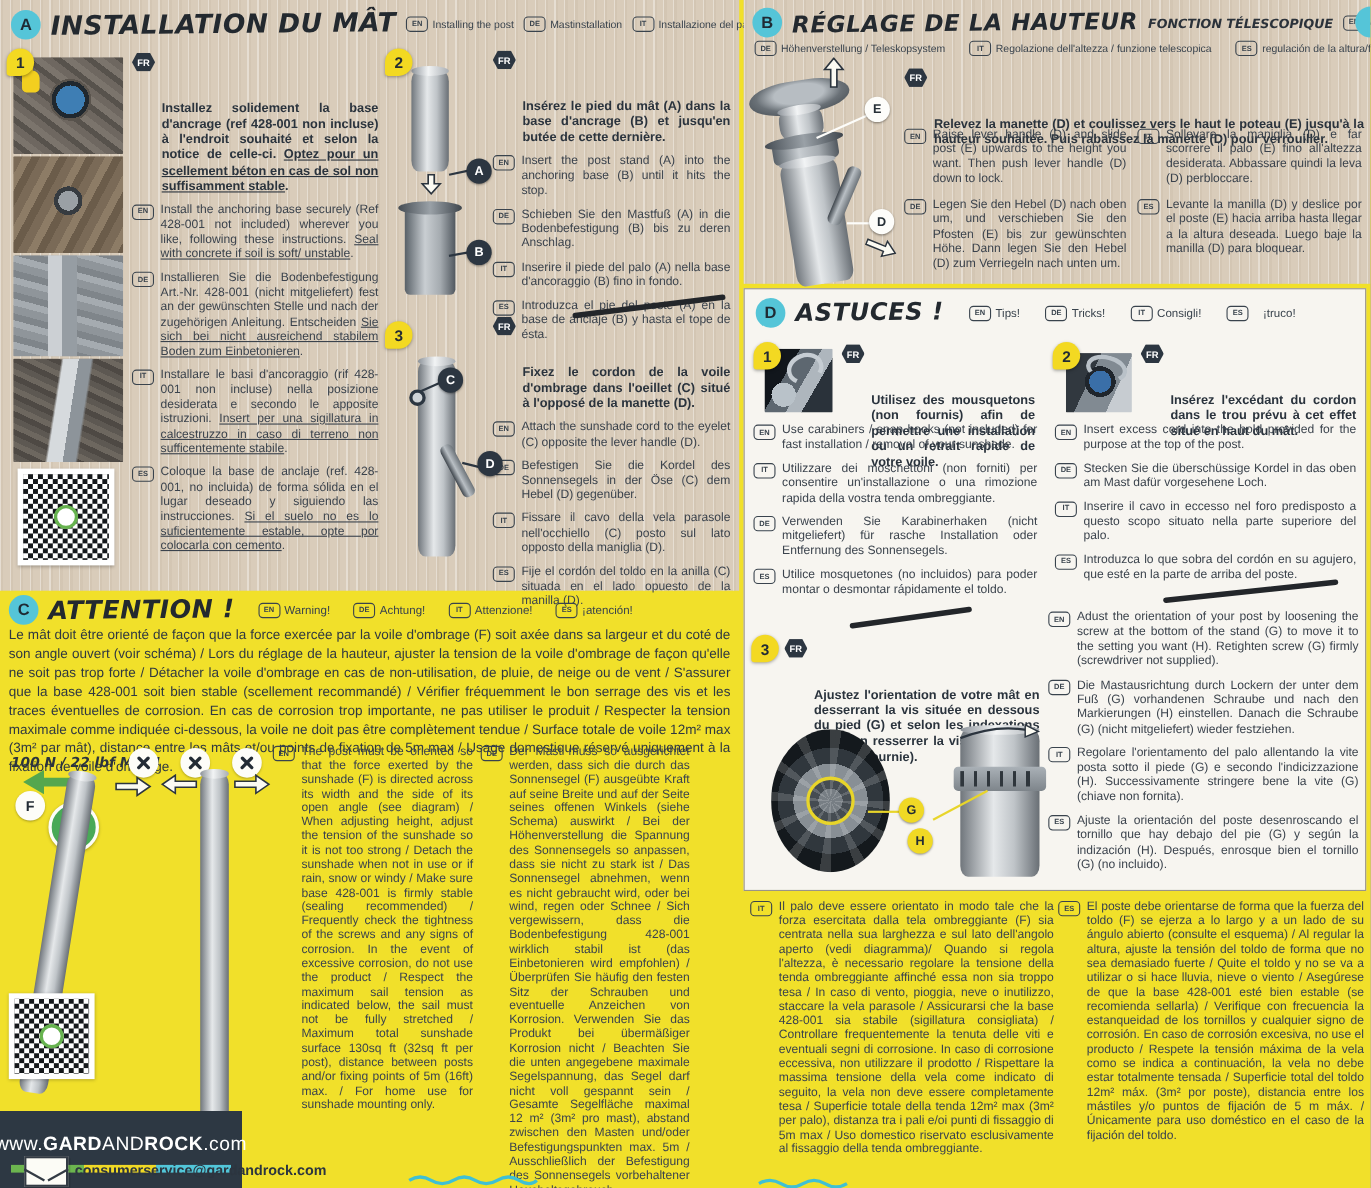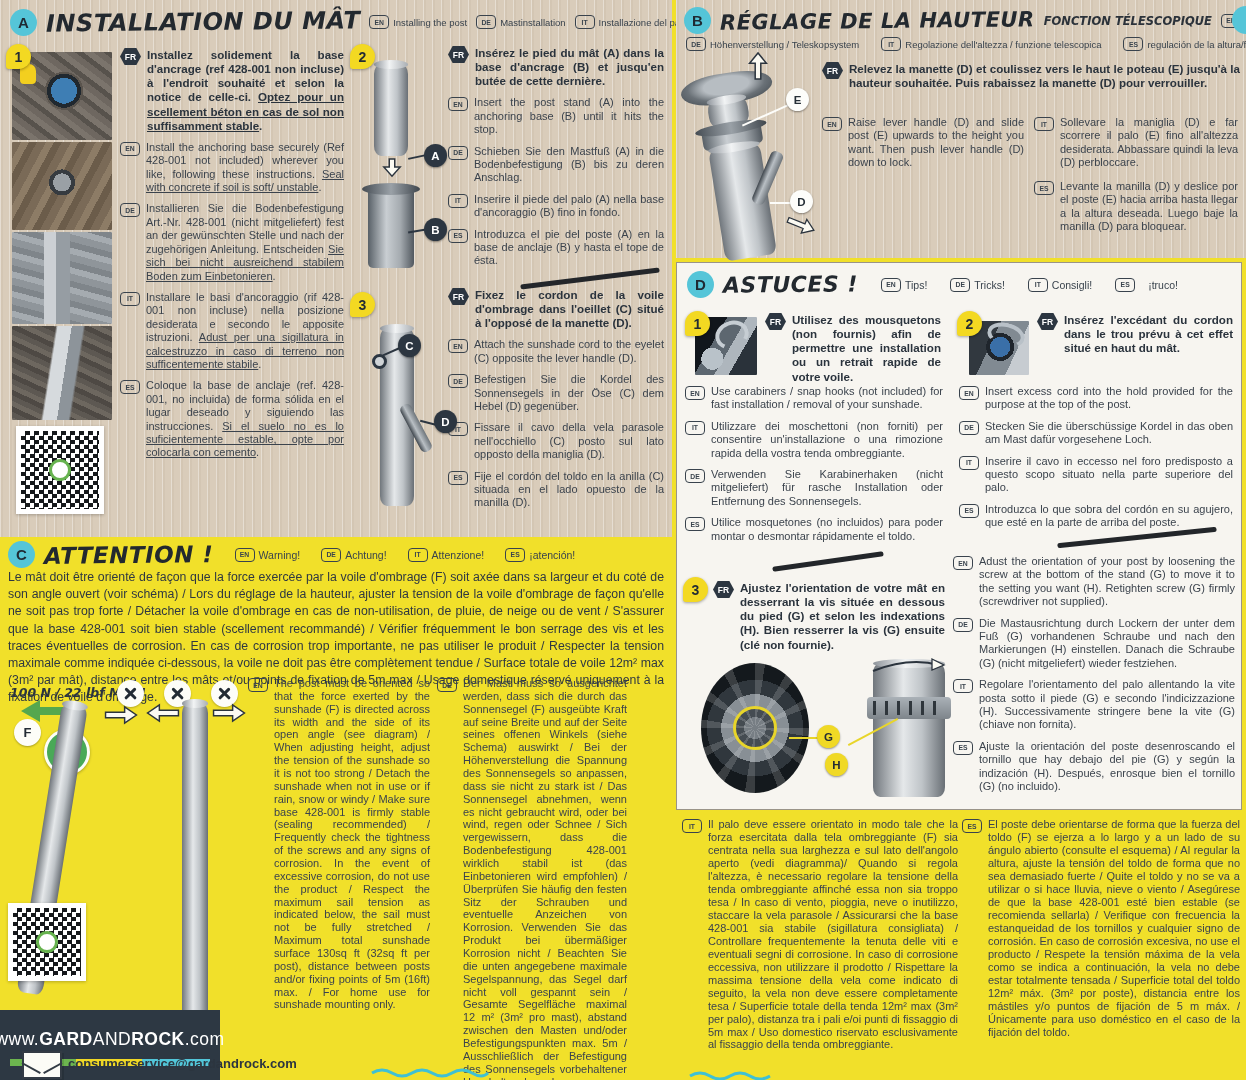--- a/index.html
+++ b/index.html
@@ -23,21 +23,21 @@
   .lang-label{font-size:9.5px;color:#39434d;}
   .fr-badge{display:inline-flex;align-items:center;justify-content:center;width:21px;height:17px;background:#2c3641;
     color:#fff;font-size:8.5px;font-weight:bold;flex:0 0 auto;
     clip-path:polygon(22% 0,78% 0,100% 50%,78% 100%,22% 100%,0 50%);}
   .num-badge{width:25px;height:25px;background:#f3d922;border-radius:50% 50% 50% 12%;display:flex;align-items:center;
     justify-content:center;font-weight:bold;color:#232c34;font-size:14px;box-shadow:0 1px 3px rgba(0,0,0,.35);position:absolute;z-index:5;}
   .col{position:absolute;}
   .item{display:flex;gap:6px;align-items:flex-start;margin:0 0 8px 0;}
   .item .lang-badge{margin-top:1px;}
   .t{font-size:11px;line-height:1.22;text-align:justify;margin:0;color:#3b434d;}
-  .tb{font-weight:bold;color:#2a333d;font-size:11.6px;}
+  .tb{font-weight:bold;color:#2a333d;font-size:11.6px;margin-top:44px;}
   u{text-decoration:underline;}
   .lab{width:23px;height:23px;border-radius:50%;display:flex;align-items:center;justify-content:center;
     font-weight:bold;font-size:11.5px;position:absolute;box-shadow:0 1px 2px rgba(0,0,0,.4);z-index:4;}
   .lab-dark{background:#2c3641;color:#fff;}
   .lab-white{background:#fdfdfa;color:#273037;}
   .lab-yellow{background:#f0d925;color:#232c34;}
   .lead{position:absolute;height:1.6px;background:#2c3641;z-index:3;}
   .lead.w{background:#fdfdfa;}
   .lead.y{background:#e8d52a;height:2px;}
   .stroke{position:absolute;height:5px;background:#23262a;border-radius:4px;}
@@ -152,21 +152,21 @@
       <div class="item">
         <span class="lang-badge">EN</span>
         <p class="t"><span>Install the anchoring base securely (Ref 428-001 not included) wherever you like, following these instructions. </span><u>Seal with concrete if soil is soft/ unstable</u><span>.</span></p>
       </div>
       <div class="item">
         <span class="lang-badge">DE</span>
         <p class="t"><span>Installieren Sie die Bodenbefestigung Art.-Nr. 428-001 (nicht mitgeliefert) fest an der gewünschten Stelle und nach der zugehörigen Anleitung. Entscheiden </span><u>Sie sich bei nicht ausreichend stabilem Boden zum Einbetonieren</u><span>.</span></p>
       </div>
       <div class="item">
         <span class="lang-badge">IT</span>
-        <p class="t"><span>Installare le basi d'ancoraggio (rif 428-001 non incluse) nella posizione desiderata e secondo le apposite istruzioni. </span><u>Adust per una sigillatura in calcestruzzo in caso di terreno non sufficentemente stabile</u><span>.</span></p>
+        <p class="t"><span>Installare le basi d'ancoraggio (rif 428-001 non incluse) nella posizione desiderata e secondo le apposite istruzioni. </span><u>Insert per una sigillatura in calcestruzzo in caso di terreno non sufficentemente stabile</u><span>.</span></p>
       </div>
       <div class="item">
         <span class="lang-badge">ES</span>
         <p class="t"><span>Coloque la base de anclaje (ref. 428-001, no incluida) de forma sólida en el lugar deseado y siguiendo las instrucciones. </span><u>Si el suelo no es lo suficientemente estable, opte por colocarla con cemento</u><span>.</span></p>
       </div>
     </div>
 
     <div class="num-badge" style="left:350px;top:44px;">2</div>
     <div class="col" style="left:346px;top:58px;width:100px;height:224px;">
       <div class="cyl" style="left:28px;top:6px;width:34px;height:92px;"></div>
@@ -294,20 +294,26 @@
     <div class="col" style="left:146px;top:116px;width:202px;">
       <div class="item">
           <span class="lang-badge">EN</span>
           <p class="t">Raise lever handle (D) and slide post (E) upwards to the height you want. Then push lever handle (D) down to lock.</p>
         </div>
     </div>
     <div class="col" style="left:358px;top:116px;width:204px;">
       <div class="item">
           <span class="lang-badge">IT</span>
           <p class="t">Sollevare la maniglia (D) e far scorrere il palo (E) fino all'altezza desiderata. Abbassare quindi la leva (D) perbloccare.</p>
+        </div>
+    </div>
+    <div class="col" style="left:146px;top:180px;width:202px;">
+      <div class="item">
+          <span class="lang-badge">DE</span>
+          <p class="t">Legen Sie den Hebel (D) nach oben um, und verschieben Sie den Pfosten (E) bis zur gewünschten Höhe. Dann legen Sie den Hebel (D) zum Verriegeln nach unten um.</p>
         </div>
     </div>
     <div class="col" style="left:358px;top:180px;width:204px;">
       <div class="item">
           <span class="lang-badge">ES</span>
           <p class="t">Levante la manilla (D) y deslice por el poste (E) hacia arriba hasta llegar a la altura deseada. Luego baje la manilla (D) para bloquear.</p>
         </div>
     </div>
   </div>
 

